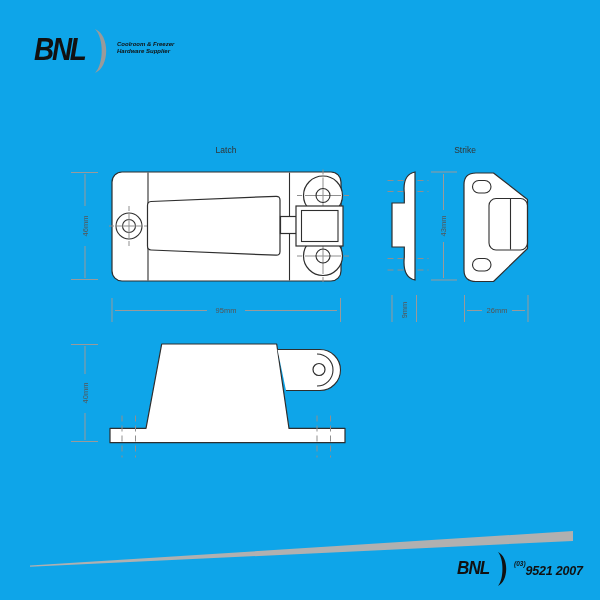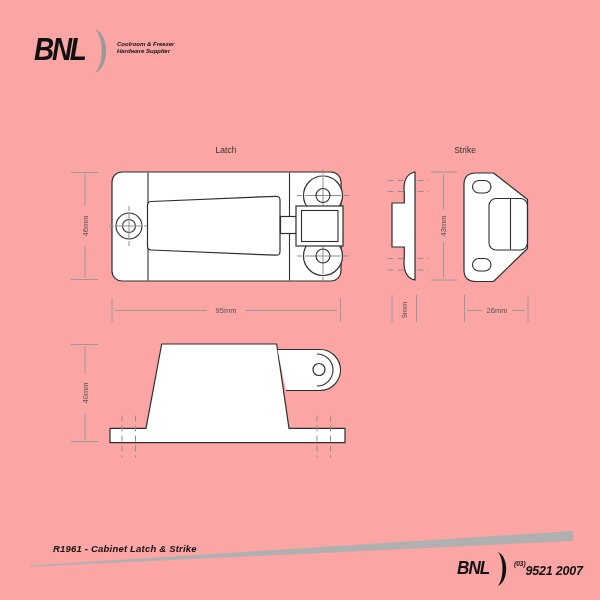--- a/index.html
+++ b/index.html
@@ -1,17 +1,17 @@
 <!DOCTYPE html>
 <html><head>
 <meta charset="utf-8">
 <style>
   html,body{margin:0;padding:0;background:#ffffff;}
   .page{
-    position:relative;width:600px;height:600px;background:#fca5a5;overflow:hidden;
+    position:relative;width:600px;height:600px;background:#0ea5e9;overflow:hidden;
     font-family:"Liberation Sans",sans-serif;
   }
   svg{display:block;}
   .abs{position:absolute;}
 
   
   .brand-name{
     position:absolute;left:34px;top:34px;
     font-size:31px;font-weight:bold;font-style:italic;
     letter-spacing:-2.5px;color:#111;line-height:1;
@@ -174,21 +174,20 @@
       <line class="dim" x1="85" y1="346" x2="85" y2="374"></line>
       <line class="dim" x1="85" y1="413" x2="85" y2="440"></line>
       <text class="dimtxt" x="85" y="393" dy="2.6" text-anchor="middle" transform="rotate(-90 85 393)">40mm</text>
     </g>
   </svg>
 
   <svg class="abs" style="left:0;top:0;" width="600" height="600" viewBox="0 0 600 600">
     <path d="M30,565.5 L573,531 L573,541 L30,566.8 Z" fill="#b0b0b0"></path>
   </svg>
 
-  <div class="product-title">R1961 - Cabinet Latch &amp; Strike</div>
 
   <div class="footer-brand">BNL</div>
   <svg class="footer-crescent" width="16" height="36" viewBox="0 0 16 36">
     <path d="M1,1 C12,6 12,30 1,35 C7,28 7,8 1,1 Z" fill="#111111"></path>
   </svg>
   <div class="footer-phone">
     <span class="area">(03)</span><span class="num">9521 2007</span>
   </div>
 
 </div>

